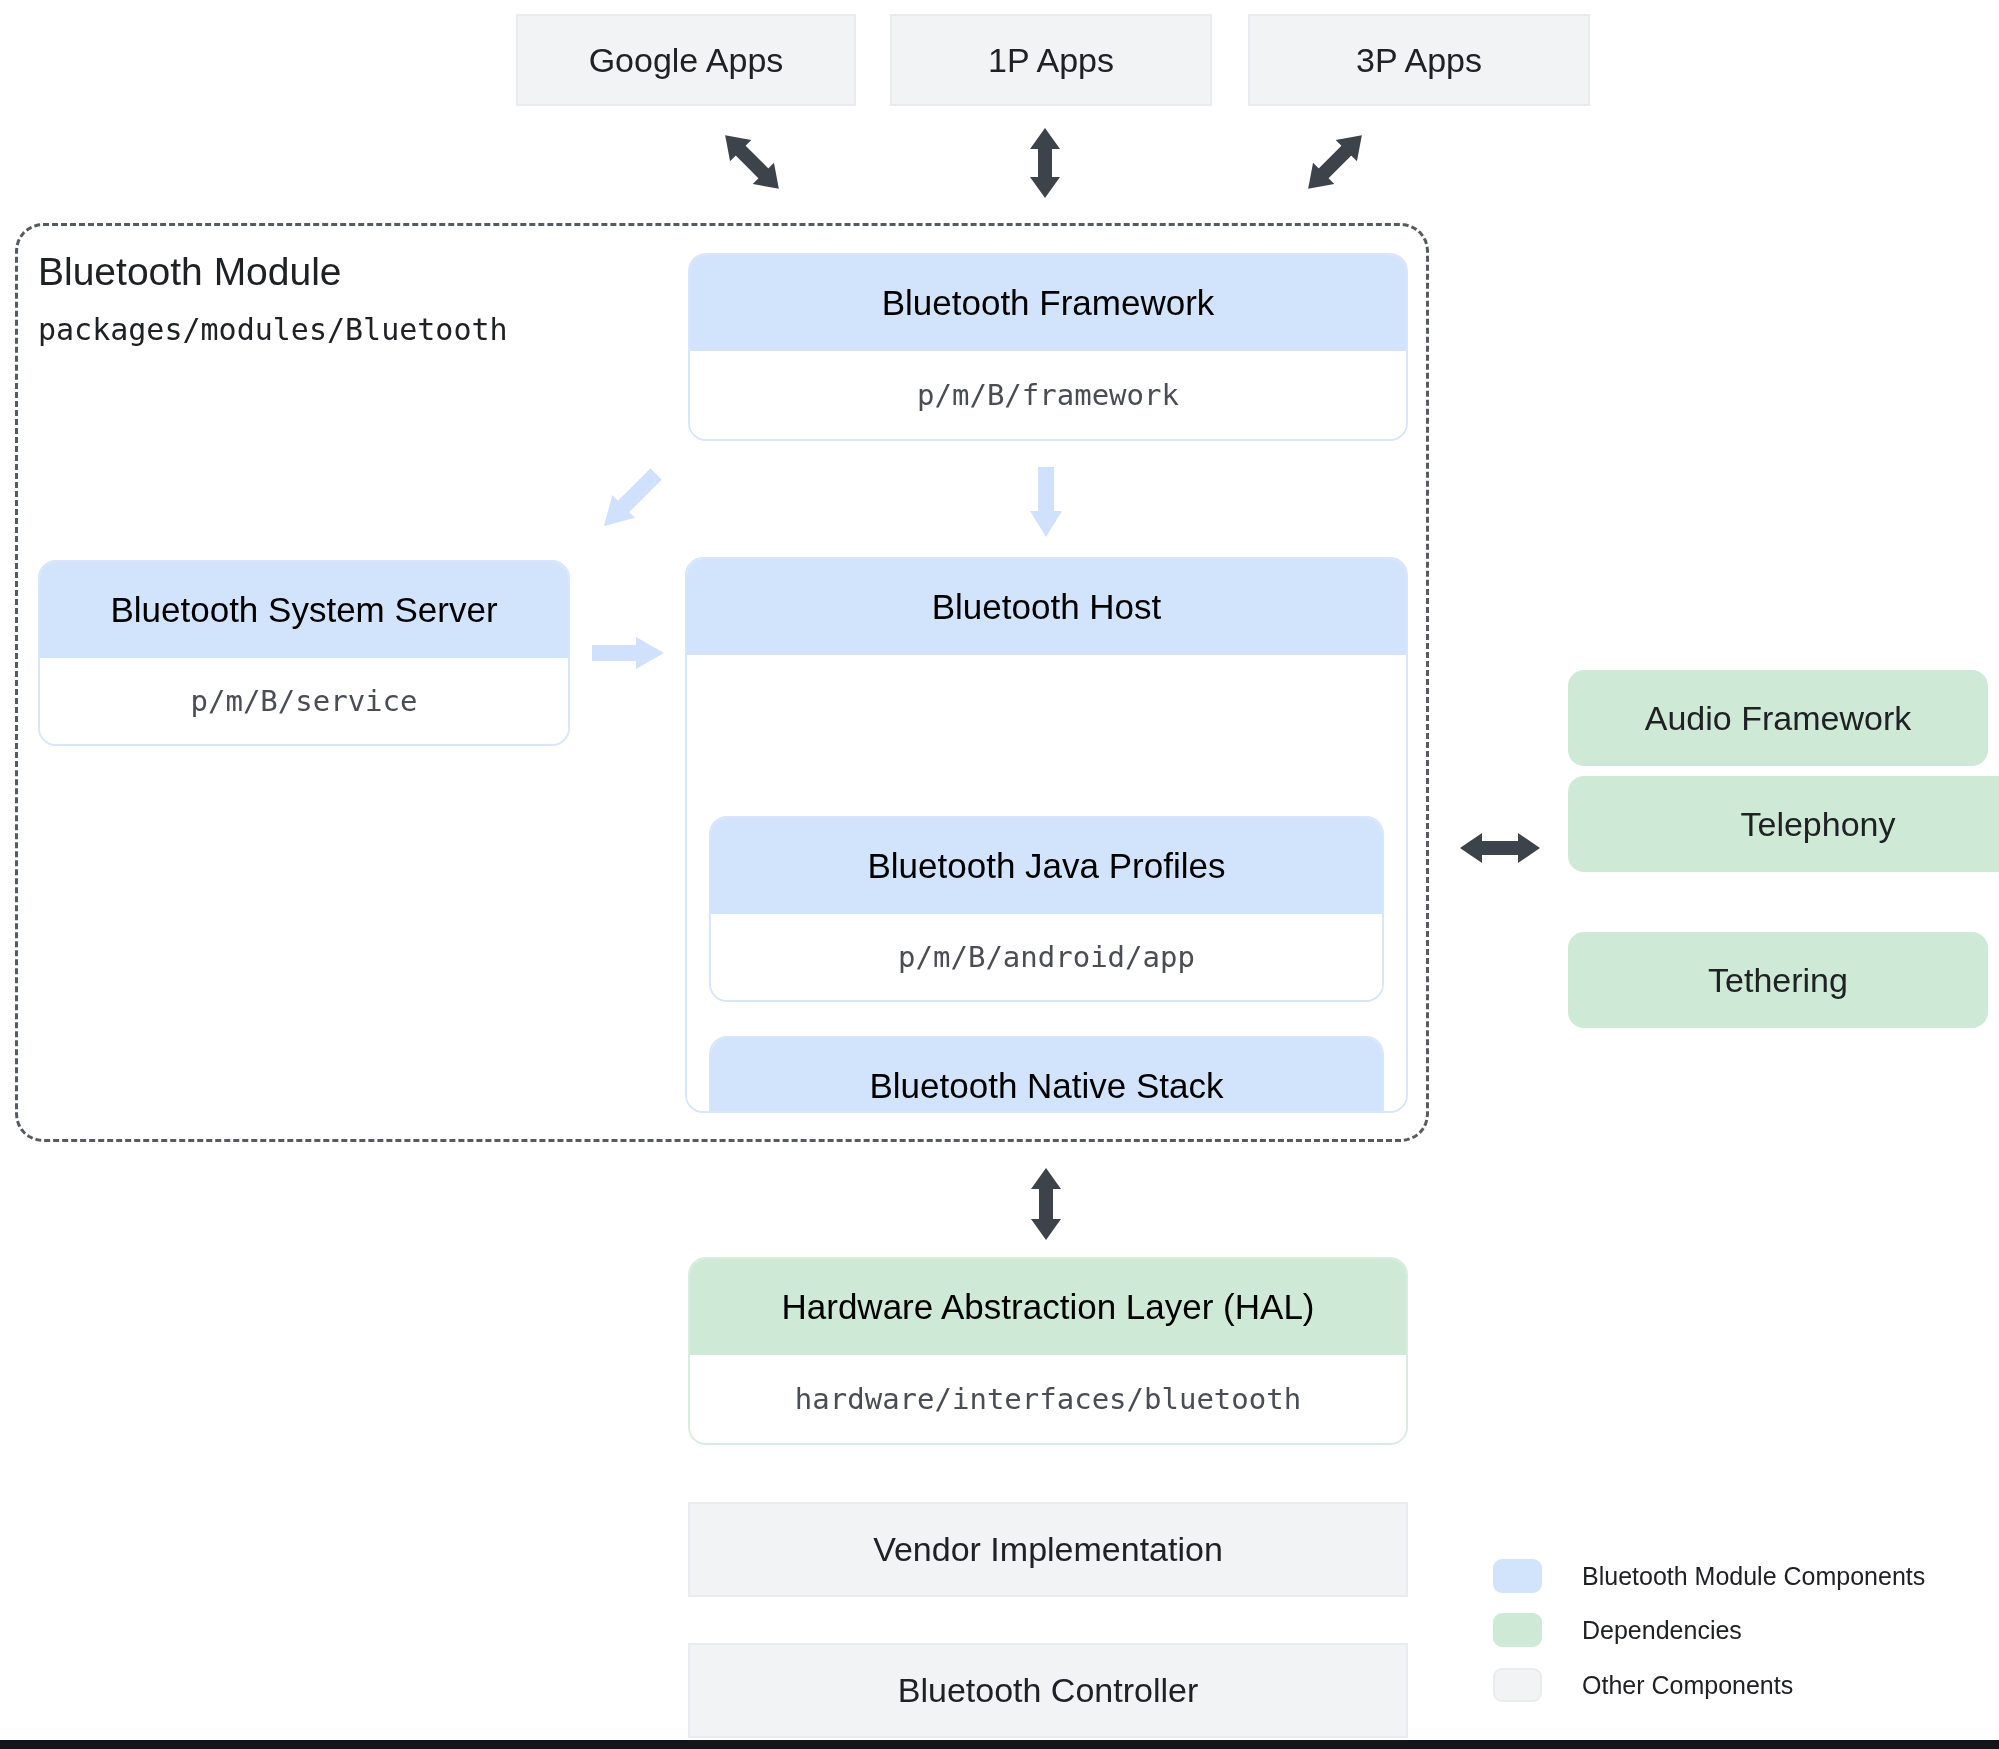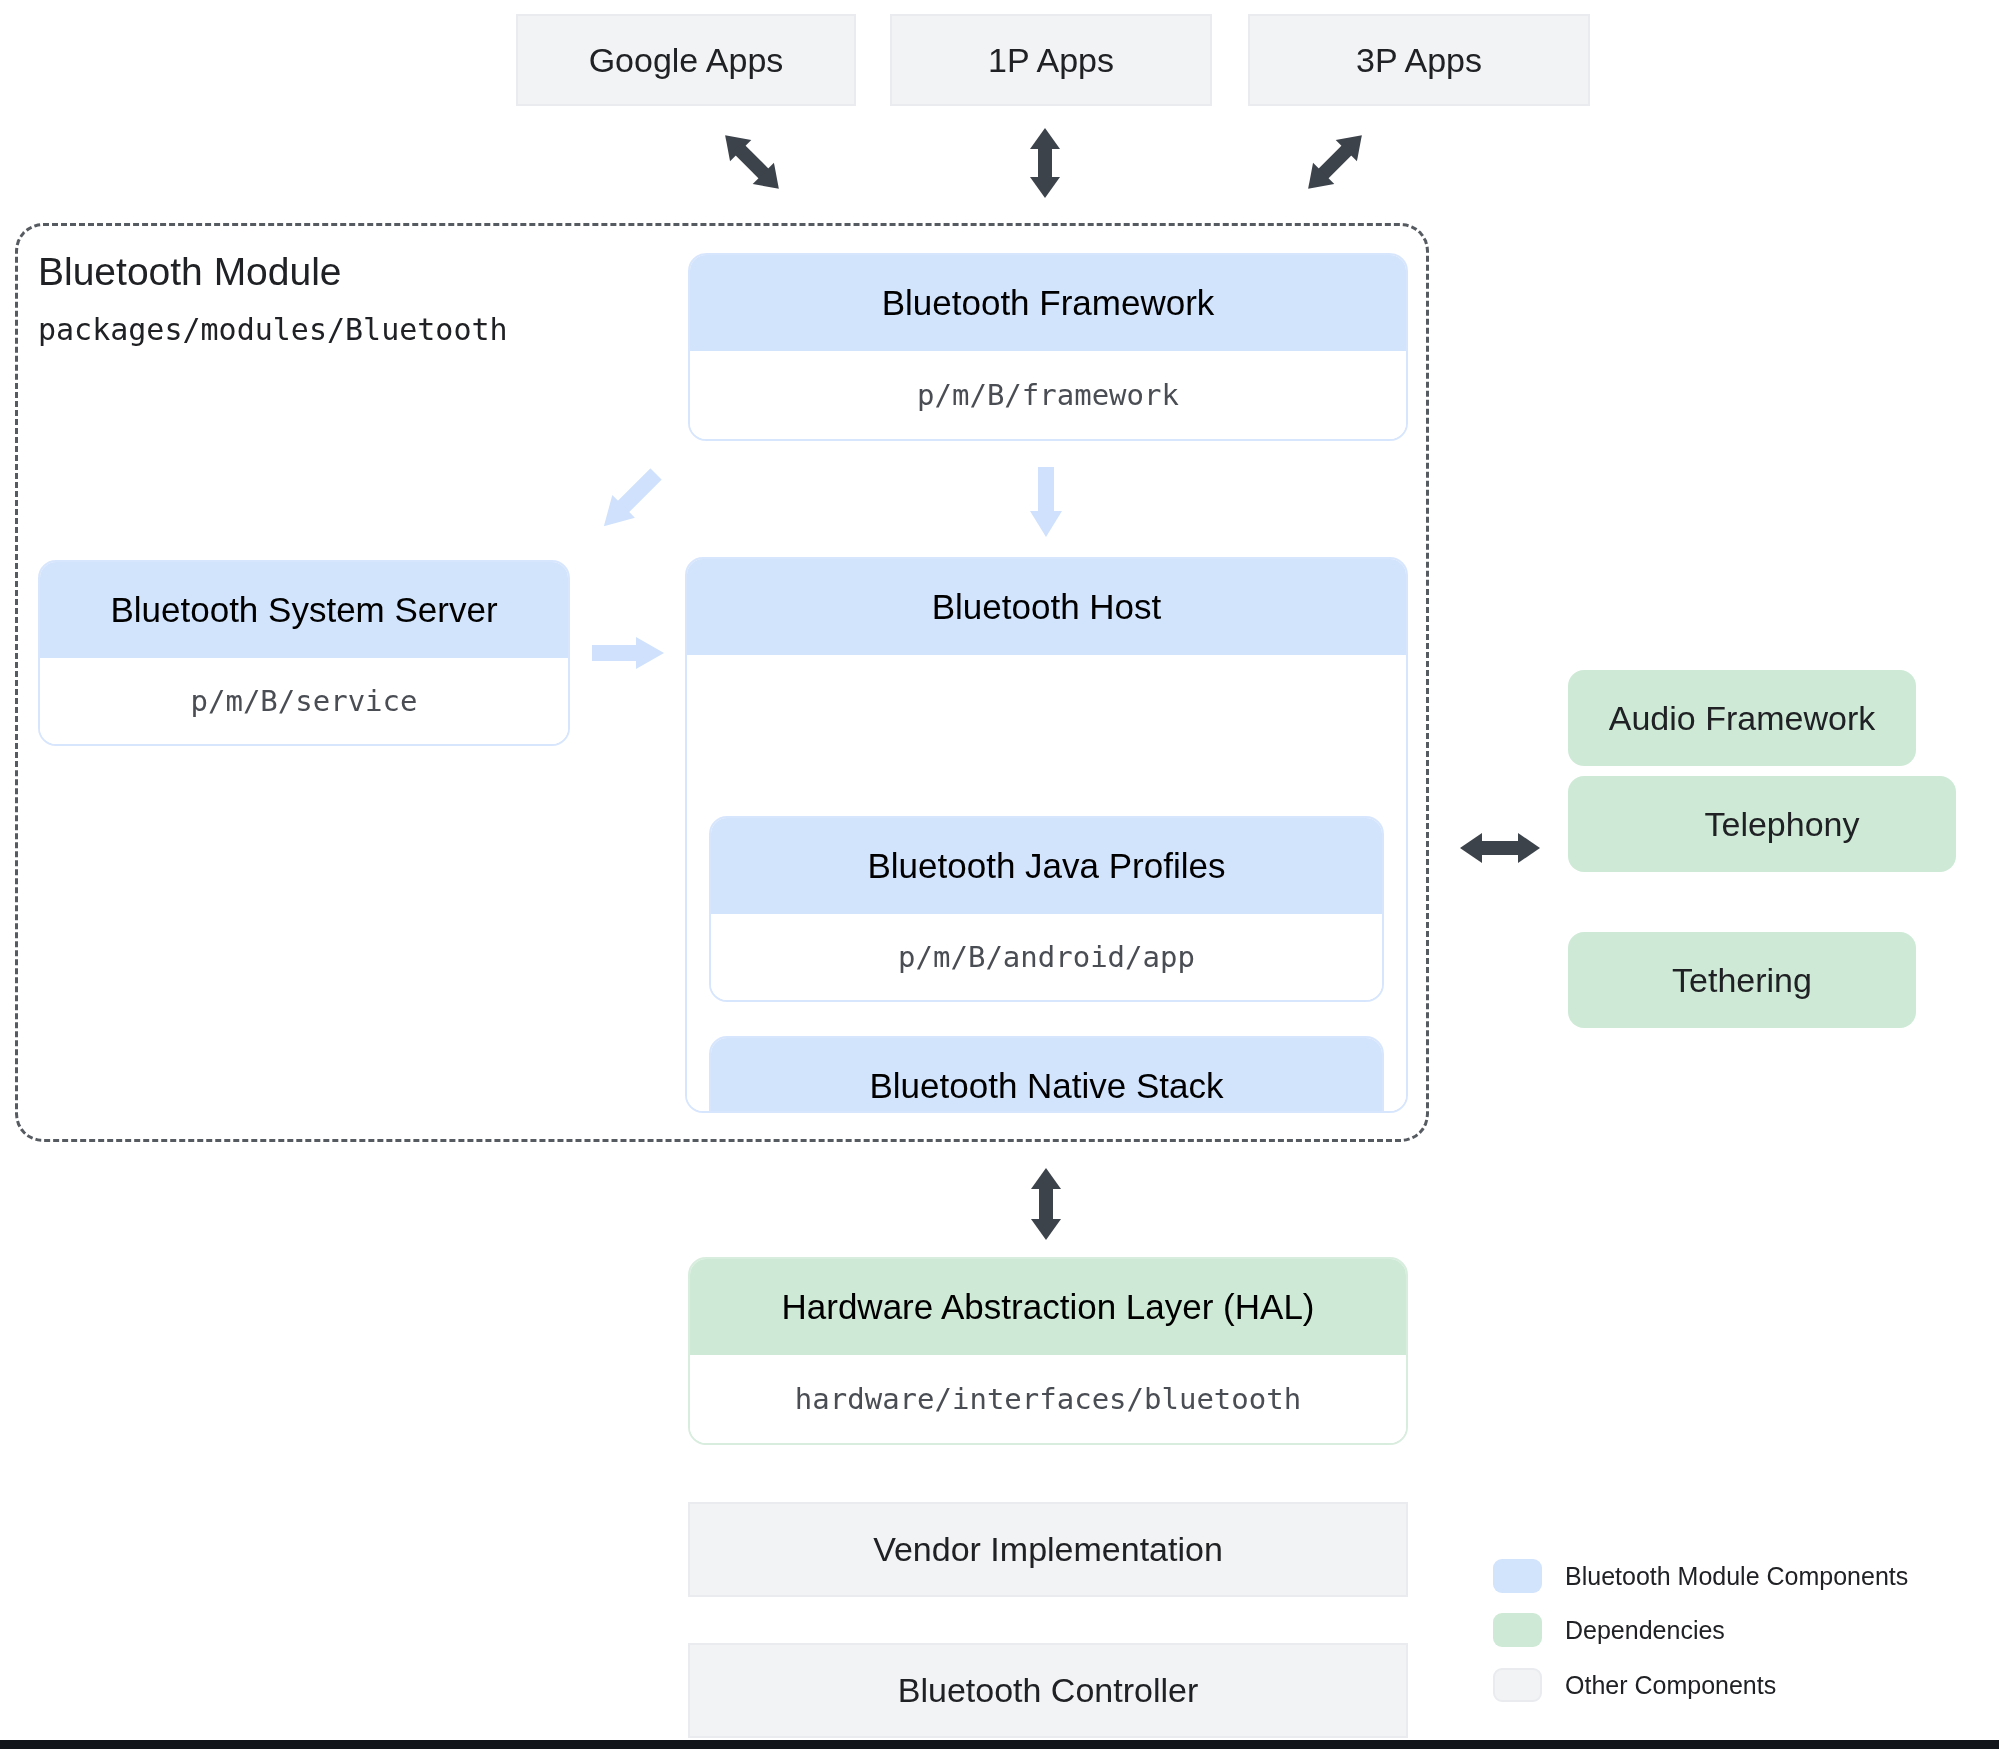--- a/index.html
+++ b/index.html
@@ -63,38 +63,38 @@
     font-size:29px;color:#4a4e54;
     background:#ffffff;
   }
   
   .hostbody{flex:1;position:relative;background:#ffffff;}
   .panel-java{left:22px;top:121px;width:675px;height:186px;}
   .panel-native{left:22px;top:341px;width:675px;height:185px;}
   
   .depbox{
     position:absolute;
-    left:1568px;width:348px;height:96px;
+    left:1568px;width:420px;height:96px;
     background:#ceead6;
     border-radius:16px;
     display:flex;align-items:center;justify-content:center;
     font-size:34px;color:#202124;
   }
   
   .arr{position:absolute;}
   .rotbox{
     position:absolute;width:88px;height:88px;
     display:flex;align-items:center;justify-content:center;
   }
   .rot45{transform:rotate(45deg);}
   .rotm45{transform:rotate(-45deg);}
   
   .legend-item{
     position:absolute;left:1493px;height:40px;
-    display:flex;align-items:center;gap:23px;
+    display:flex;align-items:center;gap:40px;
   }
   .legend-swatch{
     width:49px;height:34px;border-radius:9px;
     box-sizing:border-box;
   }
   .legend-swatch.bordered{border:2px solid #e9ebee;}
   .legend-label{font-size:25px;color:#202124;white-space:nowrap;}
   
   .bottom-bar{
     position:absolute;left:0;top:1740px;width:1999px;height:9px;

